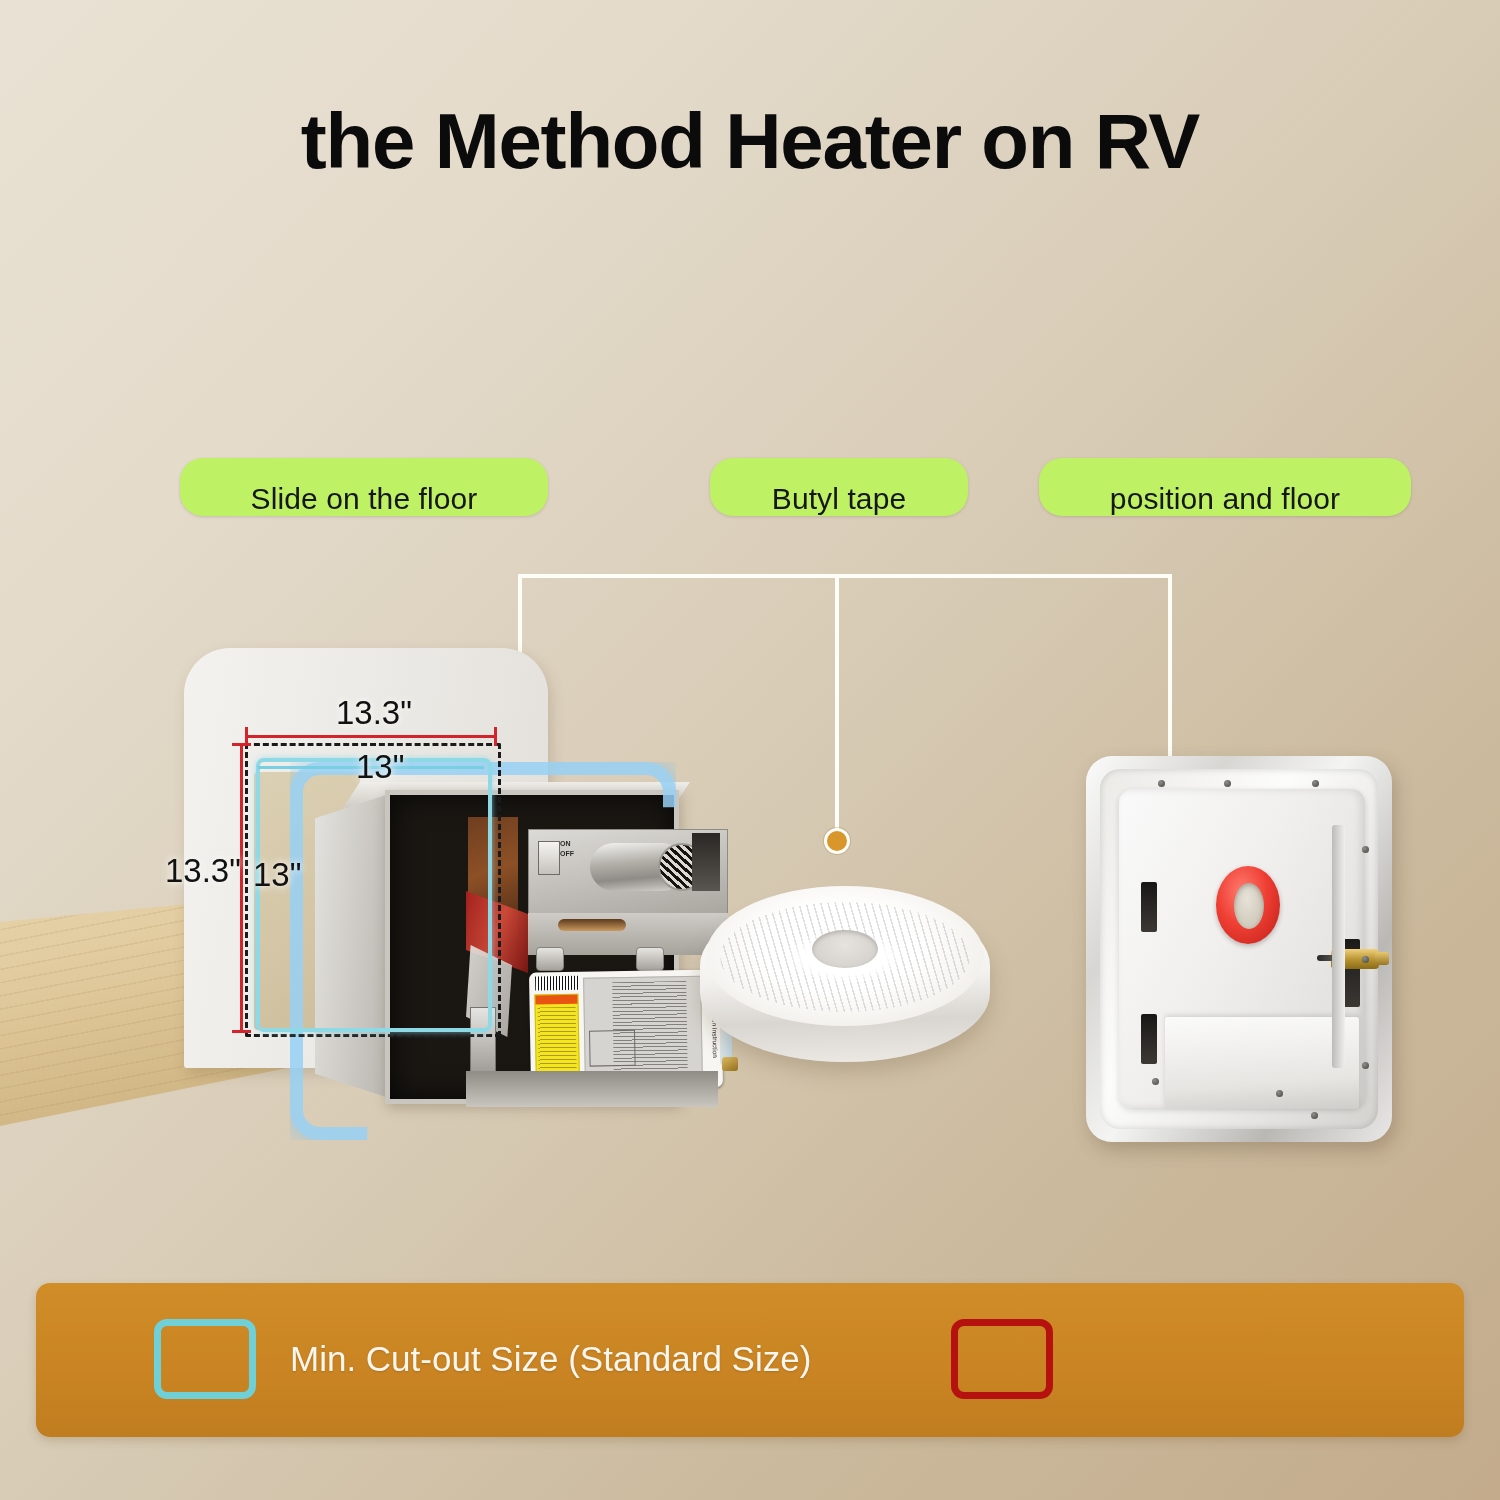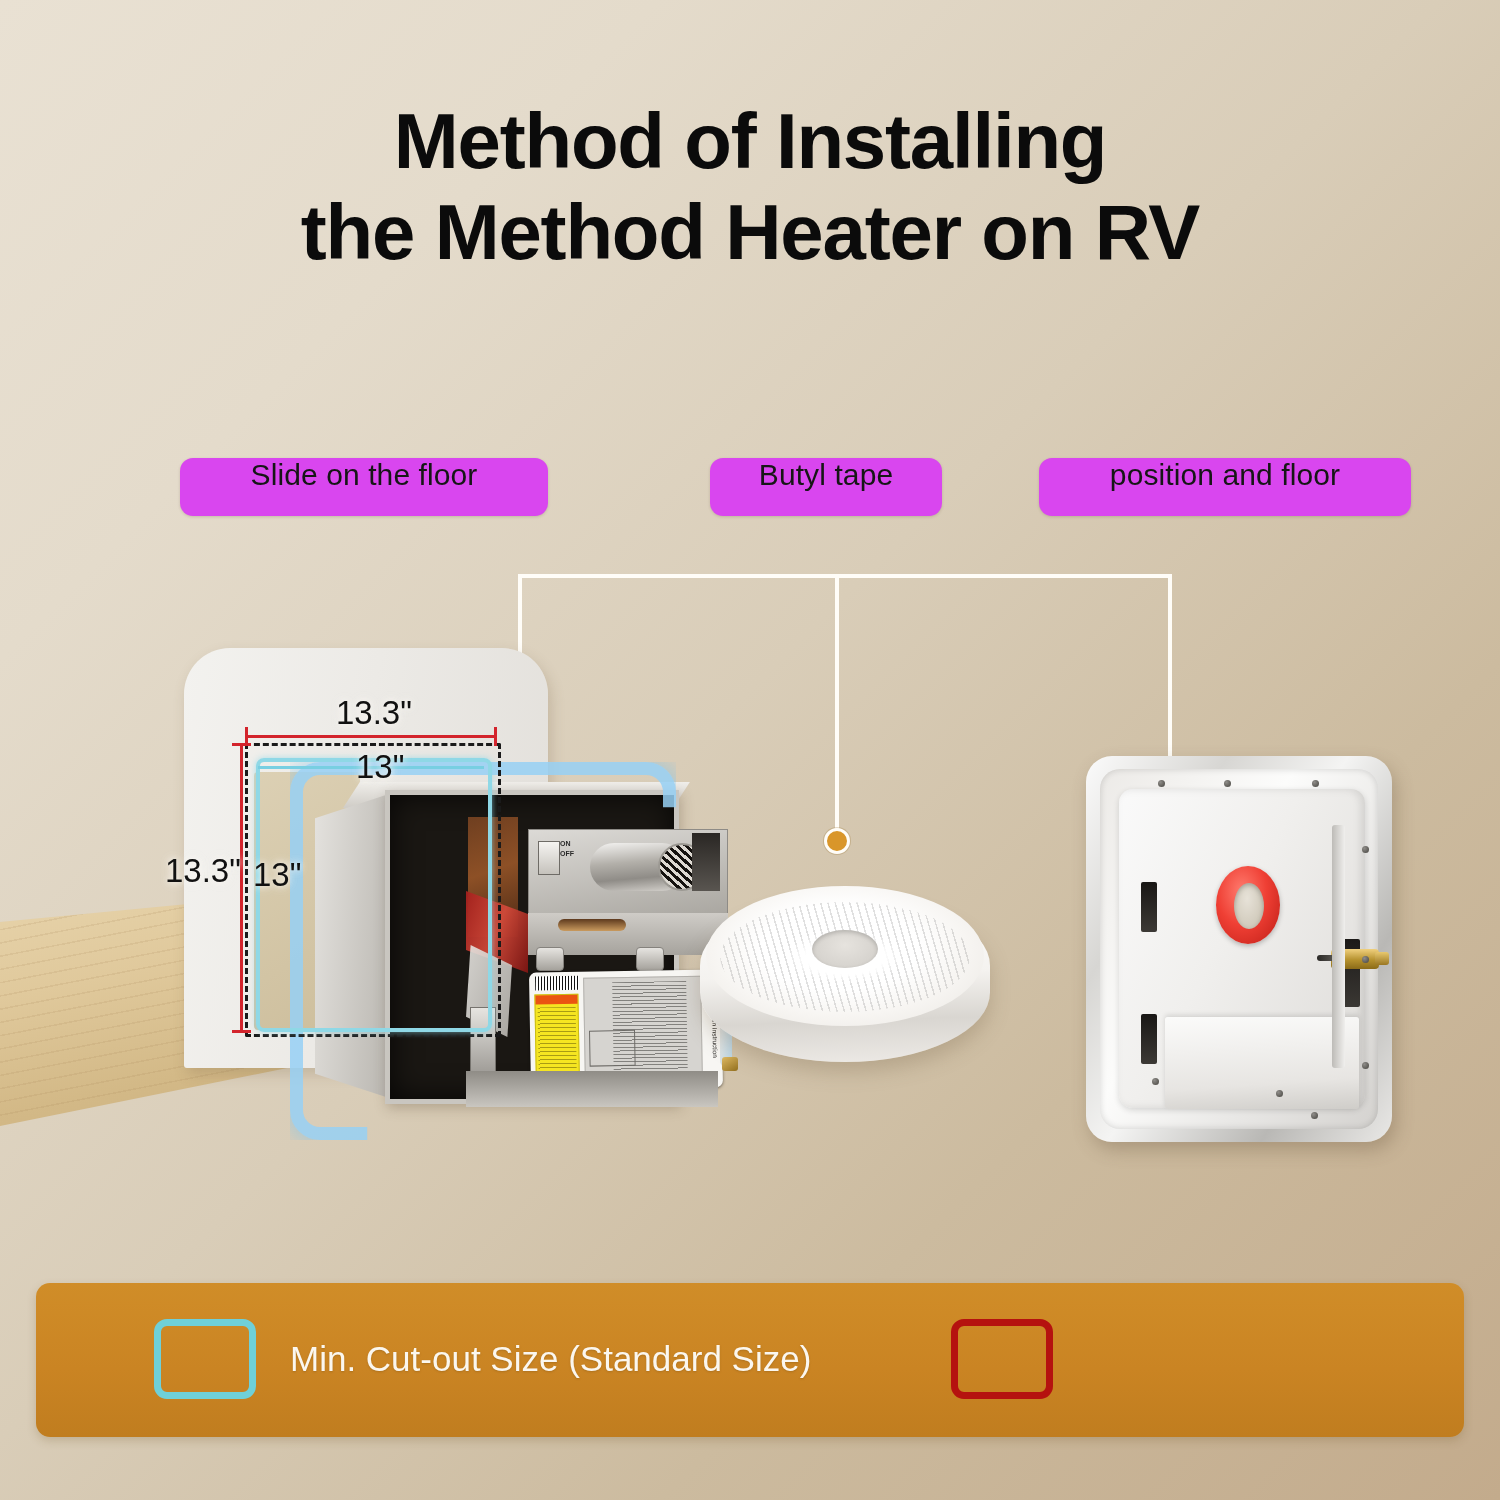--- a/index.html
+++ b/index.html
@@ -13,27 +13,27 @@
   
   #title{
     position:absolute;left:0;right:0;top:96px;text-align:center;
     color:#0b0b0b;font-weight:bold;font-size:78px;line-height:1.17;
     letter-spacing:-1.2px;
   }
   #title .ln{display:block;}
 
   
   .pill{
-    position:absolute;height:58px;border-radius:13px;
-    background:#d946ef;box-shadow:0 1px 3px rgba(90,70,45,.20);
-    display:flex;align-items:flex-start;justify-content:center;
+    position:absolute;height:58px;border-radius:23px;
+    background:#bef264;box-shadow:0 1px 3px rgba(90,70,45,.20);
+    display:flex;align-items:flex-end;justify-content:center;
     color:#161616;font-size:30px;letter-spacing:.1px;
   }
   #pill-floor{left:180px;top:458px;width:368px;}
-  #pill-butyl{left:710px;top:458px;width:232px;}
+  #pill-butyl{left:710px;top:458px;width:258px;}
   #pill-position{left:1039px;top:458px;width:372px;}
 
   
   .cline{position:absolute;background:#fffdf8;}
   #cl-h{left:518px;top:574px;width:654px;height:4px;border-radius:2px;}
   #cl-v1{left:518px;top:574px;width:4px;height:196px;}
   #cl-v2{left:835px;top:574px;width:4px;height:268px;}
   #cl-v3{left:1168px;top:574px;width:4px;height:206px;}
   .cdot{
     position:absolute;width:26px;height:26px;border-radius:50%;
@@ -306,21 +306,20 @@
   #sw-max{border:7px solid #b5120f;}
   .lg-txt{margin-left:34px;color:#fbf7ef;font-size:35px;white-space:nowrap;
     text-shadow:0 1px 2px rgba(120,80,20,.35);}
 </style>
 </head>
 <body>
 
 <div class="stage">
 
   <div id="title">
-    <span class="ln">Method of Installing</span>
     <span class="ln">the Method Heater on RV</span>
   </div>
 
   <div class="pill" id="pill-floor">
     <span>Slide on the floor</span>
   </div>
   <div class="pill" id="pill-butyl">
     <span>Butyl tape</span>
   </div>
   <div class="pill" id="pill-position">

